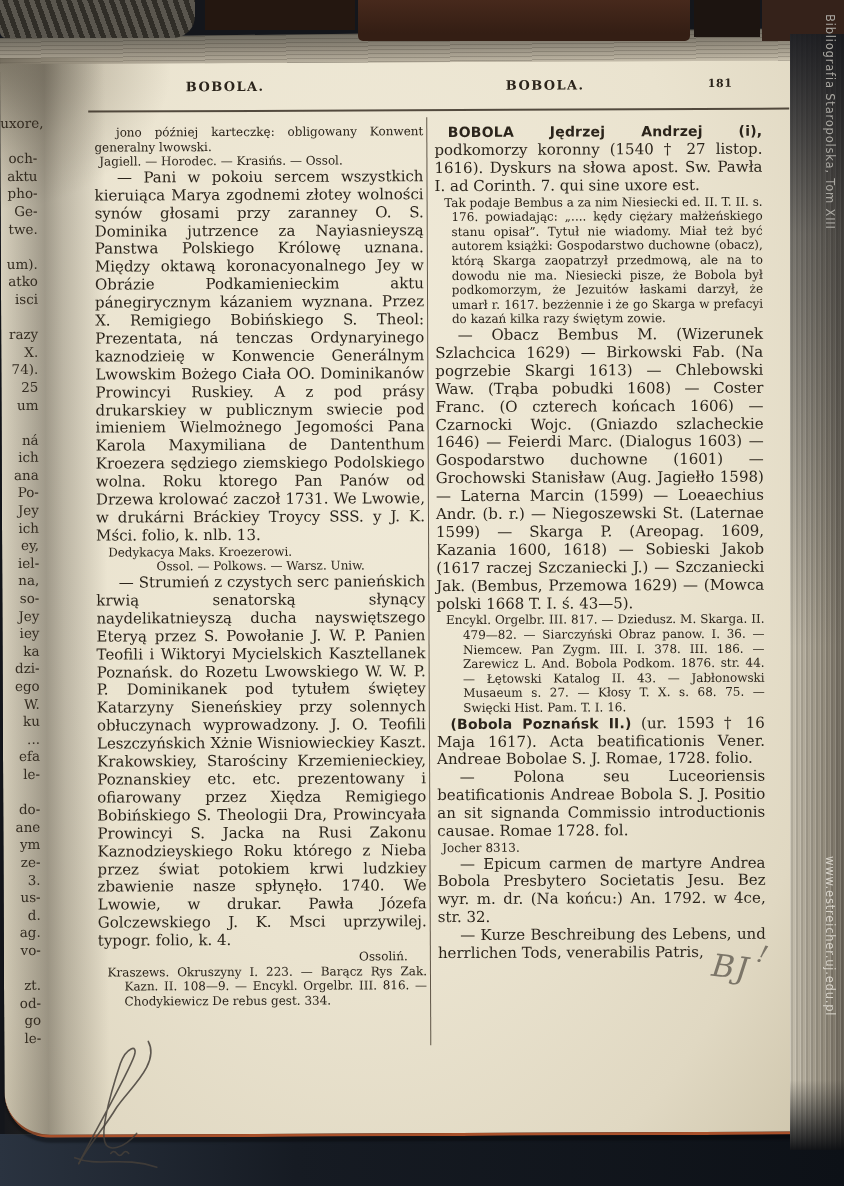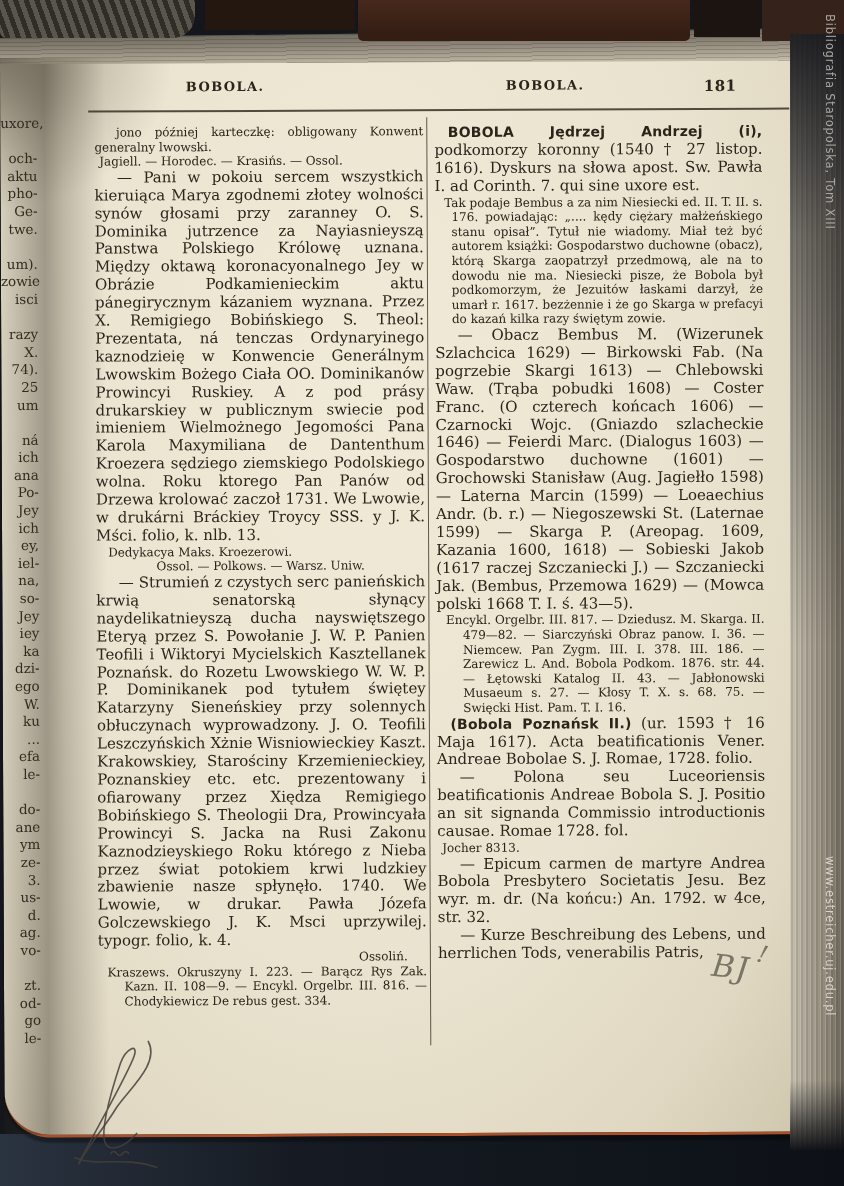--- a/index.html
+++ b/index.html
@@ -58,21 +58,21 @@
   .gutter-shade { position:absolute; top:0; bottom:0; left:0; width:115px;
     background:linear-gradient(90deg, rgba(56,50,40,.10) 0px, rgba(56,50,40,.42) 44px,
       rgba(56,50,40,.26) 62px, rgba(56,50,40,0) 105px);
     pointer-events:none; }
 
   
   .running { position:absolute; top:16px; font-weight:bold; font-size:13px; letter-spacing:1.4px; text-align:center; }
   .running-left  { left:95px;  width:260px; }
   .running-right { left:430px; width:230px; }
   .page-num { position:absolute; top:16px; left:688px; width:64px; text-align:center;
-    font-weight:bold; font-size:15px; letter-spacing:.5px; }
+    font-weight:bold; font-size:11px; letter-spacing:.5px; }
   .rule { position:absolute; top:47px; left:88px; width:701px; height:2px; background:#41392d; opacity:.9; }
   .divider { position:absolute; top:55px; left:426px; width:1px; height:928px; background:rgba(60,50,38,.8); }
 
   
   .col { position:absolute; top:62px; text-align:justify; font-size:15px; line-height:17.9px; }
   .col-left  { left:94px;  width:329px; }
   .col-right { left:434px; width:328px; }
   .para { margin:0; }
   .p-main  { text-indent:1.5em; }
   .p-lead  { text-indent:.9em; }
@@ -123,21 +123,21 @@
     <div class="frags">
         <div class="frag">uxore,</div>
         <div class="frag"></div>
         <div class="frag">och-</div>
         <div class="frag">aktu</div>
         <div class="frag">pho-</div>
         <div class="frag">Ge-</div>
         <div class="frag">twe.</div>
         <div class="frag"></div>
         <div class="frag">um).</div>
-        <div class="frag">zowie</div>
+        <div class="frag">atko</div>
         <div class="frag">isci</div>
         <div class="frag"></div>
         <div class="frag">razy</div>
         <div class="frag">X.</div>
         <div class="frag">74).</div>
         <div class="frag">25</div>
         <div class="frag">um</div>
         <div class="frag"></div>
         <div class="frag">ná</div>
         <div class="frag">ich</div>

